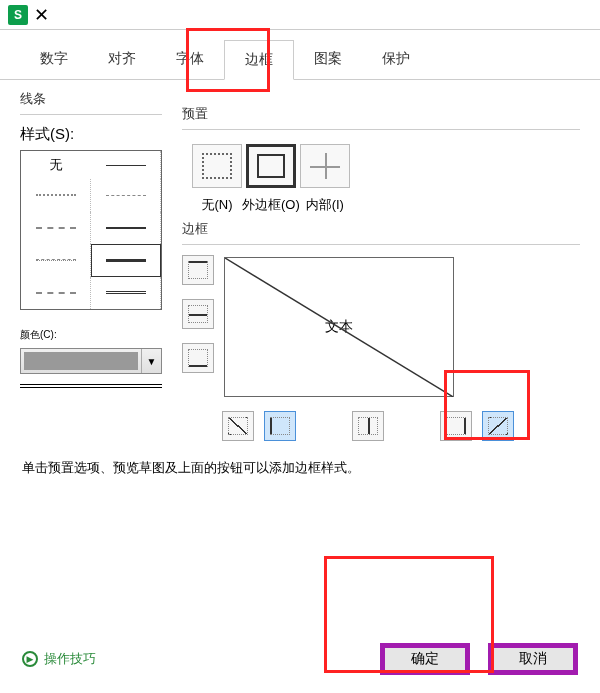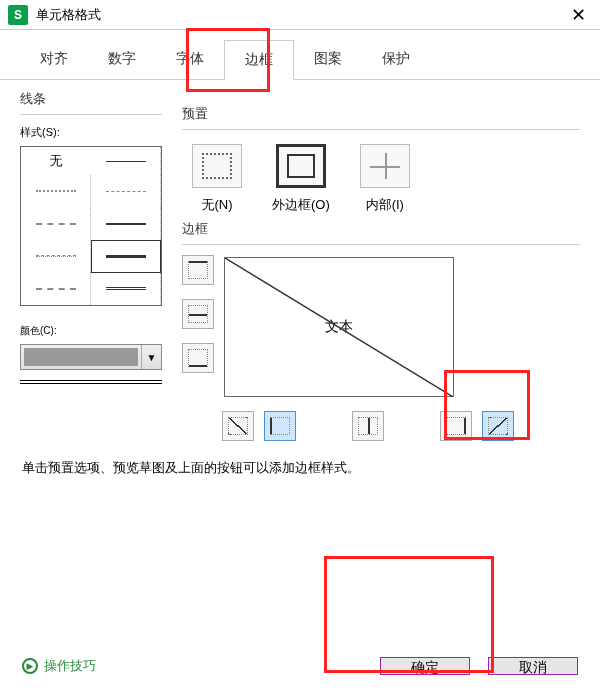--- a/index.html
+++ b/index.html
@@ -26,21 +26,21 @@
   .ls-dashdot { border-top: 1px dashed #888; border-bottom: 1px dotted #888; height: 2px; }
   .ls-thin { border-top: 1px solid #333; }
   .ls-thick { border-top: 3px solid #333; }
   .ls-double { border-top: 3px double #333; }
   .ls-medium { border-top: 2px solid #333; }
   .color-label { font-size: 10px; margin-top: 18px; }
   .color-combo { margin-top: 6px; height: 26px; border: 1px solid #888; background: linear-gradient(#f0f0f0,#e0e0e0); display: flex; }
   .color-swatch { flex: 1; background: #999; margin: 3px; }
   .color-arrow { width: 20px; display: flex; align-items: center; justify-content: center; font-size: 10px; border-left: 1px solid #aaa; }
   .color-under { height: 4px; border-top: 1px solid #000; border-bottom: 1px solid #000; margin-top: 10px; }
-  .preset-row { display: flex; gap: 30px; margin: 14px 0 6px 10px; }
+  .preset-row { display: flex; margin: 14px 0 6px 10px; }
   .preset-item { text-align: center; font-size: 13px; cursor: pointer; }
   .preset-btn { width: 50px; height: 44px; border: 1px solid #bbb; margin: 0 auto 8px auto; display: flex; align-items: center; justify-content: center; background: #f8f8f8; }
   .preset-btn.mid { border: 3px solid #333; width: 50px; height: 44px; }
   .preset-inner-dotted { width: 30px; height: 26px; border: 2px dotted #666; }
   .preset-inner-box { width: 28px; height: 24px; border: 2px solid #333; }
   .preset-inner-inside { width: 30px; height: 26px; position: relative; }
   .preset-inner-inside::before { content:""; position:absolute; left:50%; top:0; bottom:0; border-left:2px solid #999; }
   .preset-inner-inside::after { content:""; position:absolute; top:50%; left:0; right:0; border-top:2px solid #999; }
   .border-area { display: flex; margin-top: 10px; }
   .side-btns { display: flex; flex-direction: column; gap: 14px; margin-right: 10px; }
@@ -61,49 +61,48 @@
   .c-tl { top: -1px; left: -1px; border-right: none; border-bottom: none; }
   .c-tr { top: -1px; right: -1px; border-left: none; border-bottom: none; }
   .c-bl { bottom: -1px; left: -1px; border-right: none; border-top: none; }
   .c-br { bottom: -1px; right: -1px; border-left: none; border-top: none; }
   .bottom-row { display: flex; gap: 10px; margin: 14px 0 0 40px; align-items: center; }
   .hint { font-size: 13px; margin: 18px 11px 0 22px; }
   .footer { position: absolute; bottom: 18px; left: 0; right: 0; display: flex; align-items: center; padding: 0 22px; }
   .tips { color: #2a8a3a; font-size: 13px; display: flex; align-items: center; gap: 6px; cursor: pointer; }
   .tips-icon { width: 16px; height: 16px; border: 2px solid #2a8a3a; border-radius: 50%; display: flex; align-items: center; justify-content: center; font-size: 9px; color: #2a8a3a; }
   .btns { margin-left: auto; display: flex; gap: 18px; }
-  .btn { width: 90px; height: 18px; border: 1px solid #a21caf; background: #e6e6e6; font-size: 14px; cursor: pointer; }
+  .btn { width: 90px; height: 32px; border: 5px solid #a21caf; background: #e6e6e6; font-size: 14px; cursor: pointer; }
   .highlight { position: absolute; border: 3px solid #f22; pointer-events: none; }
   .hl-tab { top: 28px; left: 186px; width: 84px; height: 64px; }
   .hl-diag { top: 370px; left: 444px; width: 86px; height: 70px; }
   .hl-ok { top: 556px; left: 324px; width: 170px; height: 117px; }
 </style>
 </head>
 <body>
 
 <div class="titlebar">
   <div class="app-icon">S</div>
-  <div class="title">单元格格式</div>
   <div class="close-x">✕</div>
 </div>
 
 <div class="tabs">
+  <div class="tab">数字</div>
   <div class="tab">对齐</div>
-  <div class="tab">数字</div>
   <div class="tab">字体</div>
   <div class="tab active">边框</div>
   <div class="tab">图案</div>
   <div class="tab">保护</div>
 </div>
 
 <div class="content">
   <div class="left-col">
     <div class="section-label">线条</div>
     <hr class="section-rule">
-    <div style="font-size:11px;">样式(S):</div>
+    <div style="font-size:15px;">样式(S):</div>
     <div class="style-box">
       <div class="style-cell style-none">无</div>
       <div class="style-cell">
           <div class="line-sample ls-thin"></div>
         </div>
       <div class="style-cell">
           <div class="line-sample ls-dotted"></div>
         </div>
       <div class="style-cell">
           <div class="line-sample ls-dashed-sm"></div>

